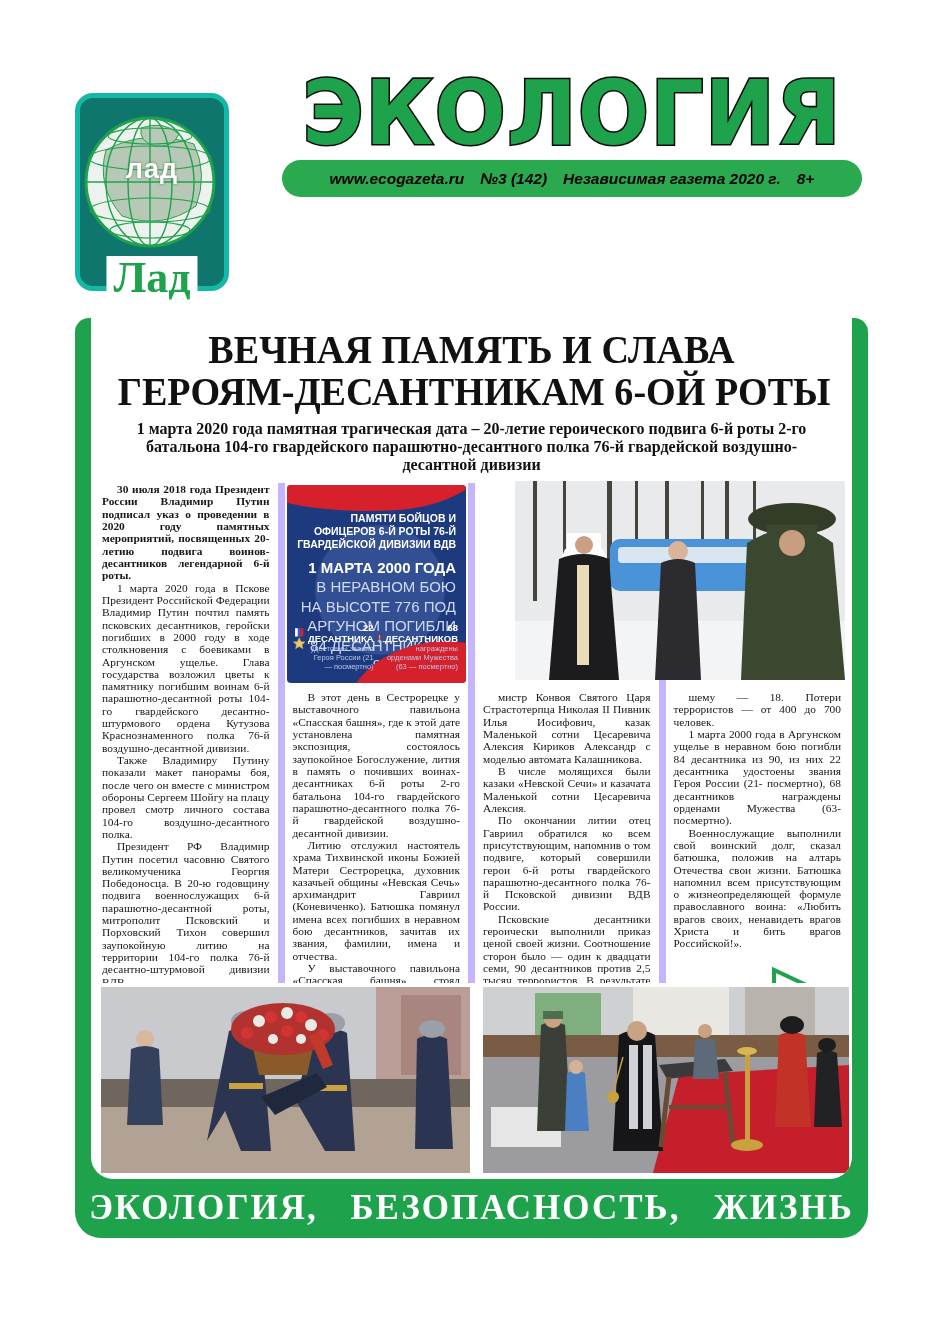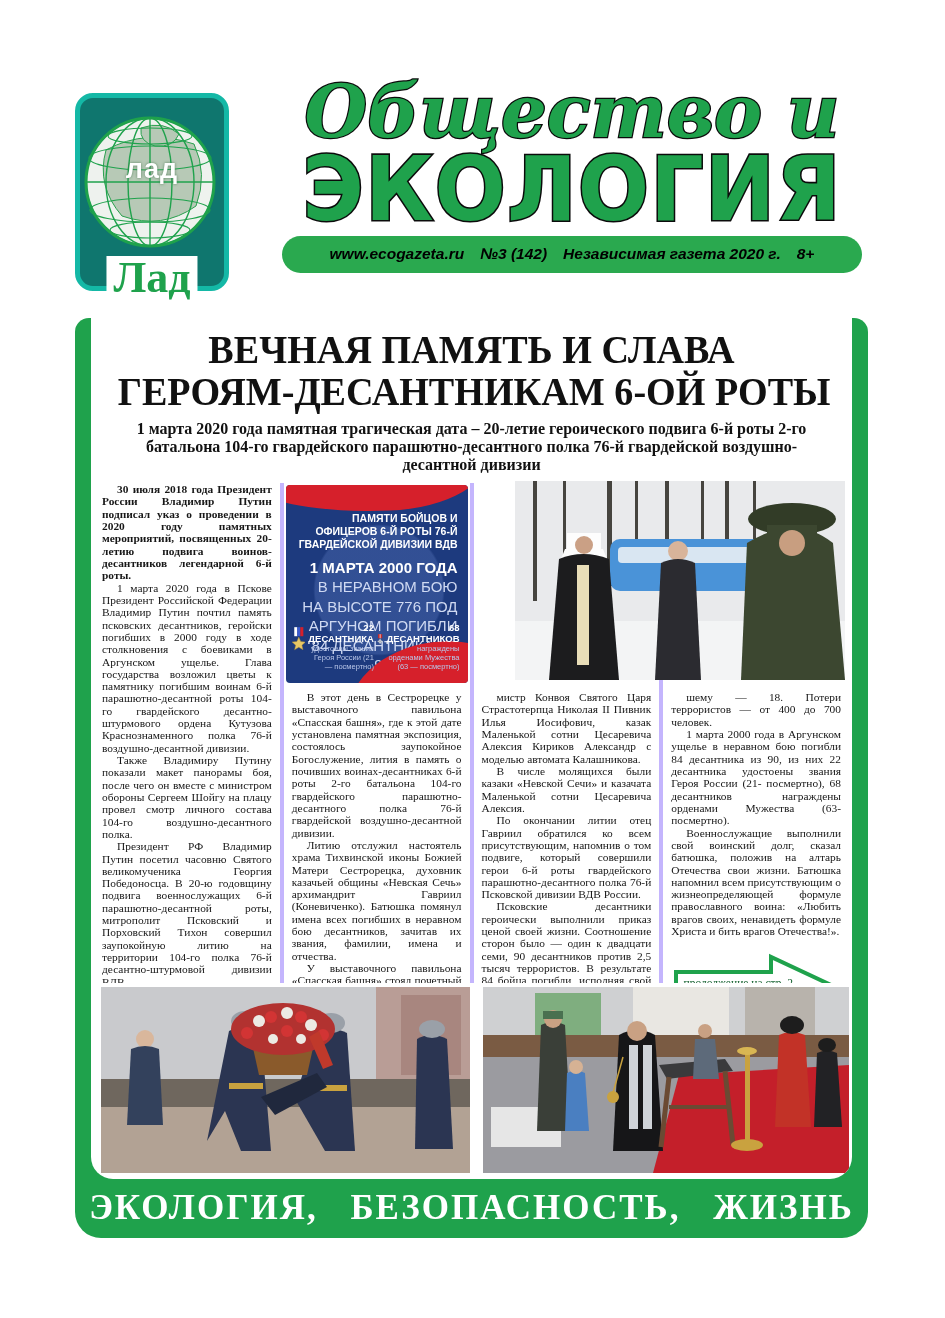--- a/index.html
+++ b/index.html
@@ -65,21 +65,21 @@
     font-size:41px; line-height:1.03; transform:scaleX(0.93); transform-origin:center;
     letter-spacing:0px; white-space:nowrap;
   }
   .subhead {
     margin:8px auto 0; width:712px; text-align:center;
     font-weight:bold; font-size:16px; line-height:1.12; color:#111;
   }
 
   .columns { position:relative; display:flex; margin:9px 3px 0; height:500px; }
   .col { flex:1; padding:0 8px; overflow:hidden; }
-  .col + .col { border-left:4px solid #c4b5fd; }
+  .col + .col { border-left:7px solid #c4b5fd; }
   .bodytext p {
     font-size:11.4px; line-height:1.08; text-align:justify; text-indent:15px;
     color:#171717; margin:0;
   }
   .bodytext p.lead { font-weight:bold; }
   .spacer-photo { height:208px; }
 
   
   .blue-panel {
     height:198px; margin:2px -6px 8px -6px; position:relative;
@@ -149,21 +149,20 @@
       <ellipse cx="69" cy="58" rx="61" ry="12" fill="none" stroke="#1fa24c" stroke-width="1.2"></ellipse>
       <ellipse cx="69" cy="110" rx="60" ry="12" fill="none" stroke="#1fa24c" stroke-width="1.2"></ellipse>
       <ellipse cx="69" cy="36" rx="42" ry="8" fill="none" stroke="#1fa24c" stroke-width="1.1"></ellipse>
       <ellipse cx="69" cy="130" rx="40" ry="8" fill="none" stroke="#1fa24c" stroke-width="1.1"></ellipse>
     </svg>
     <div class="globe-word">лад</div>
     <div class="logo-label">Лад</div>
   </div>
 
   <div class="masthead">
-    <div class="mh1">Общество и</div>
     <div class="mh2">ЭКОЛОГИЯ</div>
     <div class="info-bar">
       <span>www.ecogazeta.ru</span>
       <span>№3 (142)</span>
       <span>Независимая газета 2020 г.</span>
       <span>8+</span>
     </div>
   </div>
 
   <div class="frame">
@@ -227,21 +226,21 @@
           <p>мистр Конвоя Святого Царя Страстотерпца Николая II Пивник Илья Иосифович, казак Маленькой сотни Цесаревича Алексия Кириков Александр с моделью автомата Калашникова.</p>
           <p>В числе молящихся были казаки «Невской Сечи» и казачата Маленькой сотни Цесаревича Алексия.</p>
           <p>По окончании литии отец Гавриил обратился ко всем присутствующим, напомнив о том подвиге, который совершили герои 6-й роты гвардейского парашютно-десантного полка 76-й Псковской дивизии ВДВ России.</p>
           <p>Псковские десантники героически выполнили приказ ценой своей жизни. Соотношение сторон было — один к двадцати семи, 90 десантников против 2,5 тысяч террористов. В результате 84 бойца погибли, исполняя свой воинский долг. Самому старшему из них было 37 лет, млад-</p>
         </div>
 
         <div class="col bodytext">
           <div class="spacer-photo"></div>
           <p>шему — 18. Потери террористов — от 400 до 700 человек.</p>
           <p>1 марта 2000 года в Аргунском ущелье в неравном бою погибли 84 десантника из 90, из них 22 десантника удостоены звания Героя России (21- посмертно), 68 десантников награждены орденами Мужества (63- посмертно).</p>
-          <p>Военнослужащие выполнили свой воинский долг, сказал батюшка, положив на алтарь Отечества свои жизни. Батюшка напомнил всем присутствующим о жизнеопределяющей формуле православного воина: «Любить врагов своих, ненавидеть формуле Христа и бить врагов Отечества!».</p>
+          <p>Военнослужащие выполнили свой воинский долг, сказал батюшка, положив на алтарь Отечества свои жизни. Батюшка напомнил всем присутствующим о жизнеопределяющей формуле православного воина: «Любить врагов своих, ненавидеть врагов Христа и бить врагов Российской!».</p>
           <div class="cont-arrow">
             <svg width="162" height="64" viewBox="0 0 162 64">
               <polygon points="3,19 98,19 98,4 158,32 98,60 98,45 3,45" fill="#ffffff" stroke="#1fa24c" stroke-width="4" stroke-linejoin="miter"></polygon>
             </svg>
             <span class="cont-label">продолжение на стр. 2</span>
           </div>
         </div>
       </div>
 
       <div class="photo photo-main">

